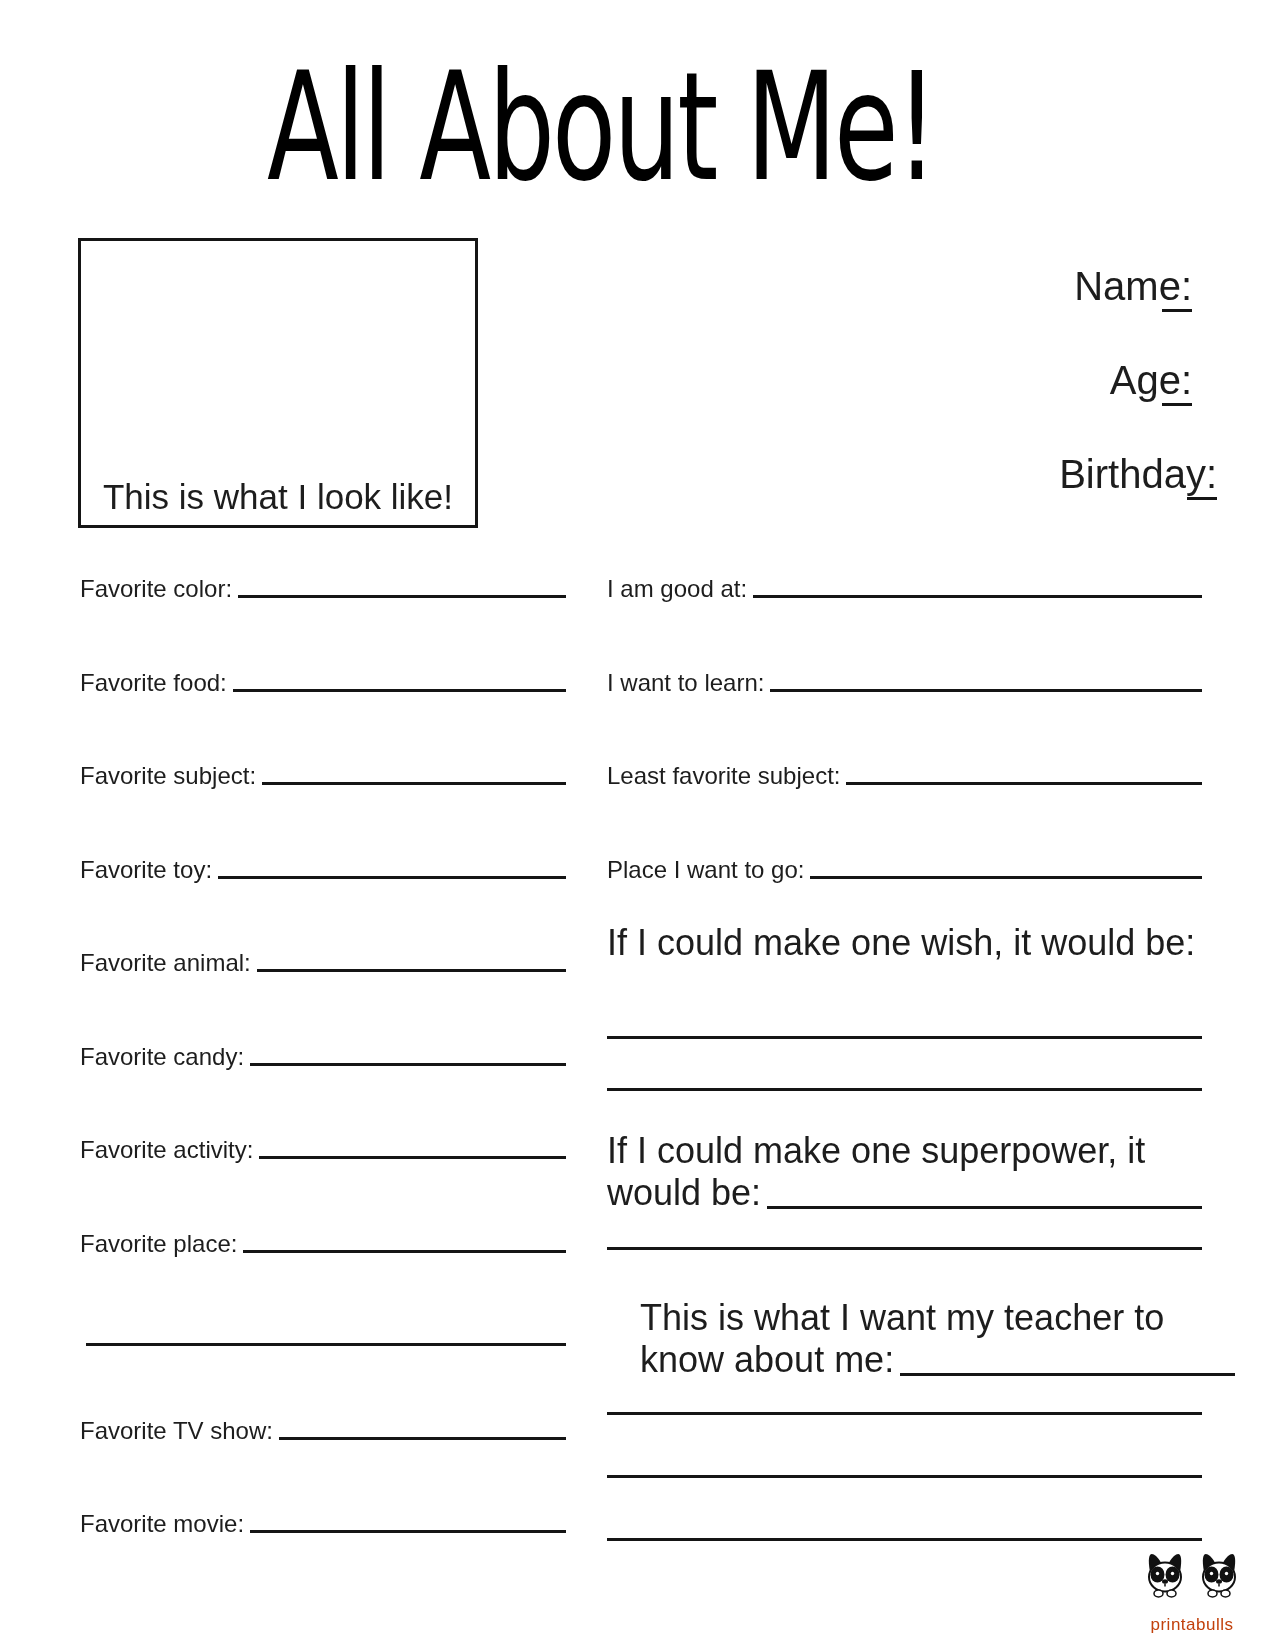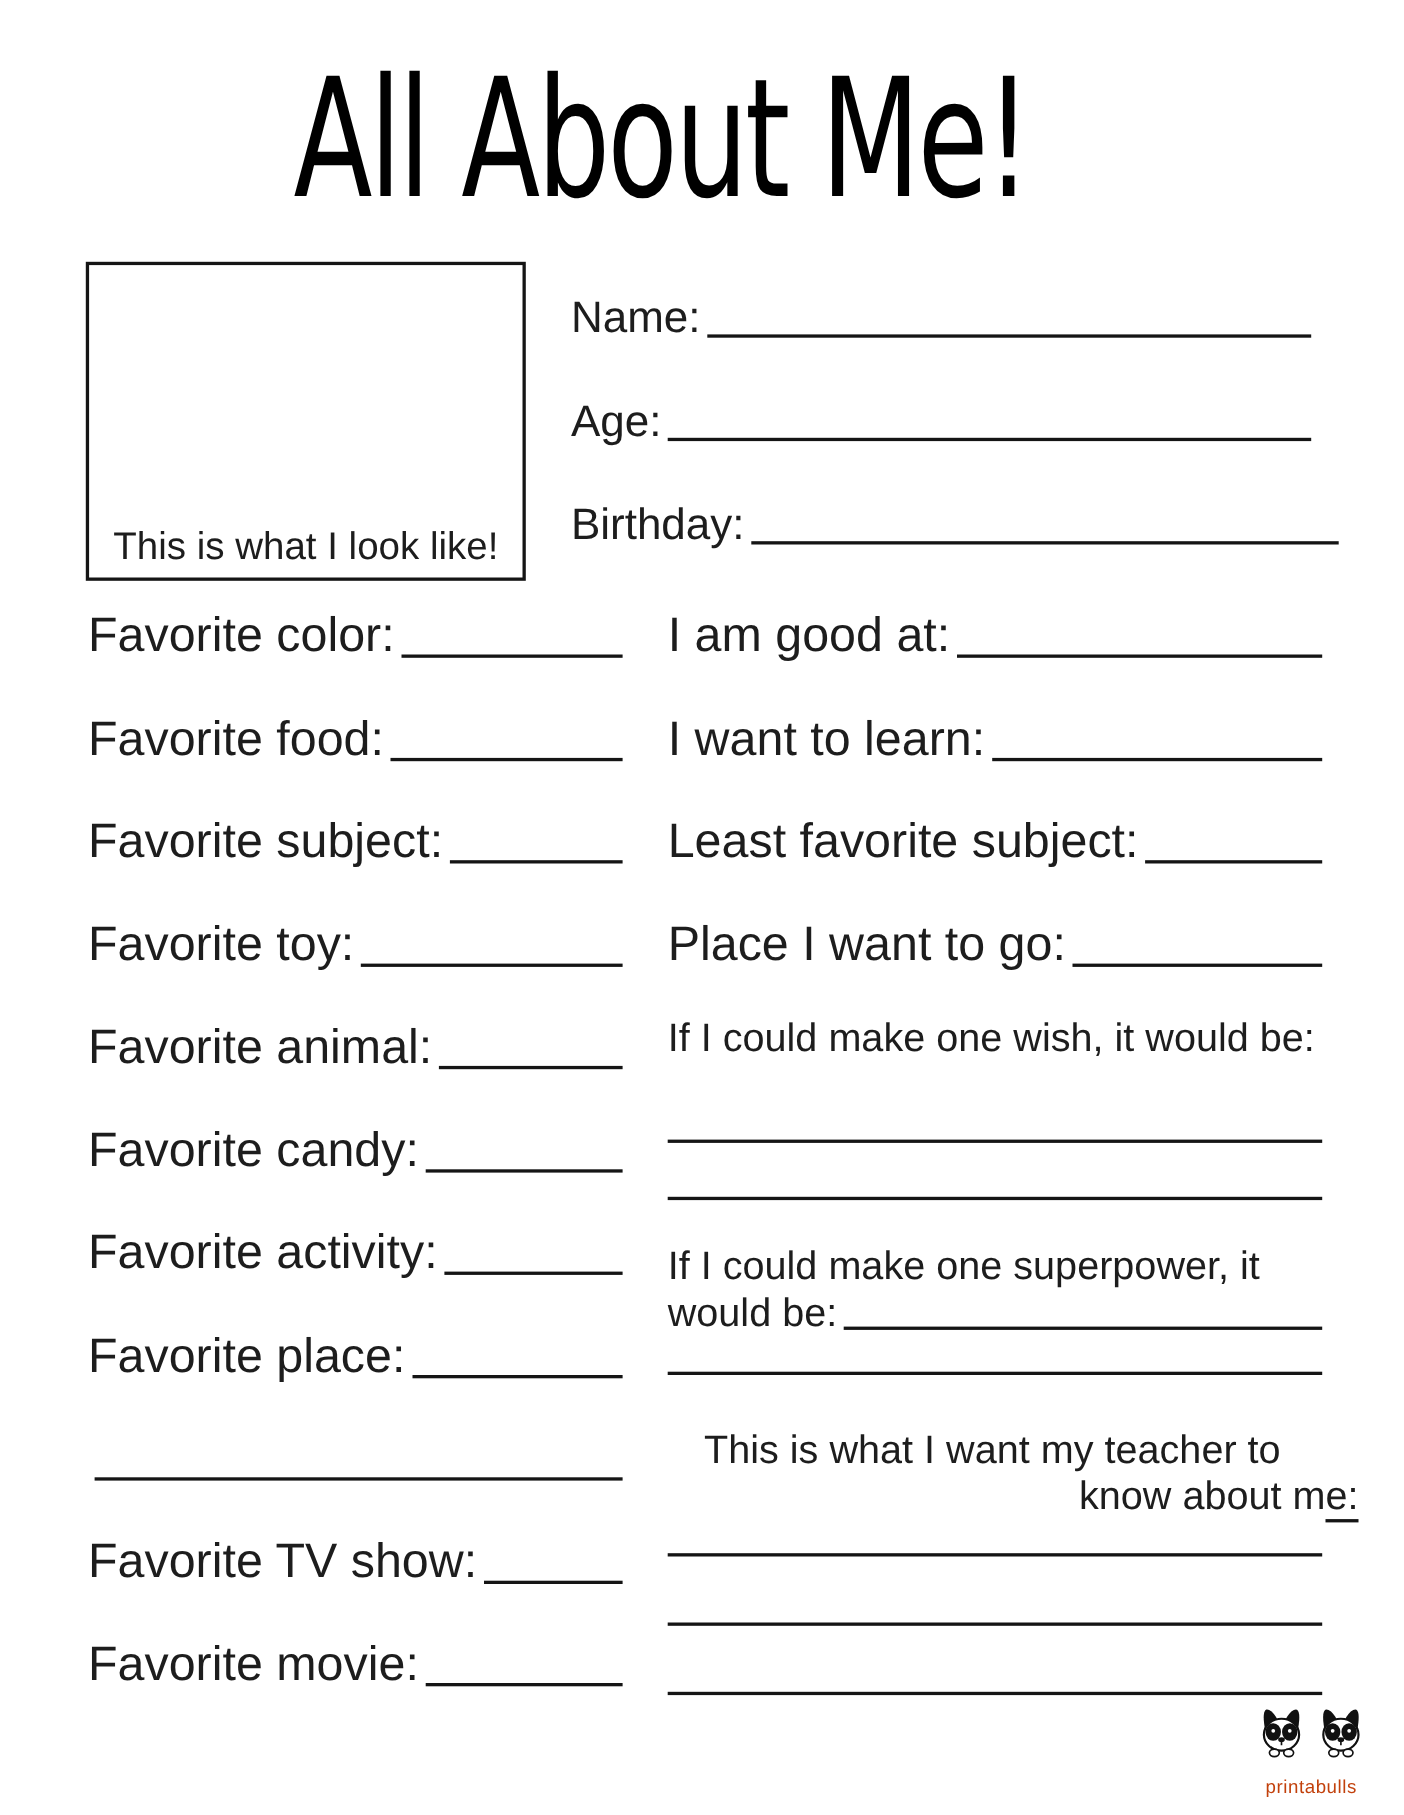--- a/index.html
+++ b/index.html
@@ -17,40 +17,40 @@
   }
   .photo-box {
     position:absolute; left:78px; top:238px; width:400px; height:290px;
     border:3px solid #151515; box-sizing:border-box;
   }
   .photo-caption {
     position:absolute; left:0; right:0; bottom:8px; text-align:center;
     font-size:35px; color:#1d1d1d; white-space:nowrap;
   }
   .identity { position:absolute; left:519px; top:264px; width:673px; }
-  .identity .field-row { height:48px; margin-bottom:46px; display:flex; align-items:flex-end; font-size:40px; }
+  .identity .field-row { height:48px; margin-bottom:46px; display:flex; align-items:flex-end; font-size:40px;flex-direction:column; }
   .identity div.field-row:nth-of-type(3) { width:698px; }
   .col-left  { position:absolute; left:80px;  top:557px; width:486px; }
   .col-right { position:absolute; left:607px; top:557px; width:595px; }
   .col-left .field-row, .col-right .field-row {
-    height:46px; margin-bottom:47.5px; display:flex; align-items:flex-end; font-size:44px;
+    height:46px; margin-bottom:47.5px; display:flex; align-items:flex-end; font-size:24px;
   }
   .label { white-space:nowrap; }
   .fill-line {
     flex:1 1 auto; border-bottom:3px solid #151515; margin:0 0 5px 6px; min-width:30px;
   }
   .wish-label { position:absolute; left:607px; top:921px; width:600px; font-size:36px; line-height:44px; white-space:nowrap; }
   .wish-lines { position:absolute; left:607px; top:1036px; width:595px; }
   .blank-line { border-top:3px solid #151515; height:0; }
   .wish-lines .blank-line + .blank-line { margin-top:49px; }
   .superpower { position:absolute; left:607px; top:1130px; width:595px; font-size:36px; line-height:42px; }
   .superpower .row2 { display:flex; align-items:flex-end; height:42px; }
   .superpower-extra { position:absolute; left:607px; top:1247px; width:595px; }
   .teacher { position:absolute; left:640px; top:1297px; width:595px; font-size:36px; line-height:42px; }
-  .teacher .row2 { display:flex; align-items:flex-end; height:42px;flex-direction:column; }
+  .teacher .row2 { display:flex; align-items:flex-end; height:42px; }
   .teacher-lines { position:absolute; left:607px; top:1412px; width:595px; }
   .teacher-lines .blank-line + .blank-line { margin-top:60px; }
   .logo { position:absolute; left:1122px; top:1546px; width:140px; text-align:center; }
   .logo svg { display:block; margin:0 auto; }
   .logo-text {
     font-size:17px; letter-spacing:0.5px; color:#c2410c; line-height:1; margin-top:16px;
     font-family:"Liberation Sans", sans-serif;
   }
 </style>
 </head>

